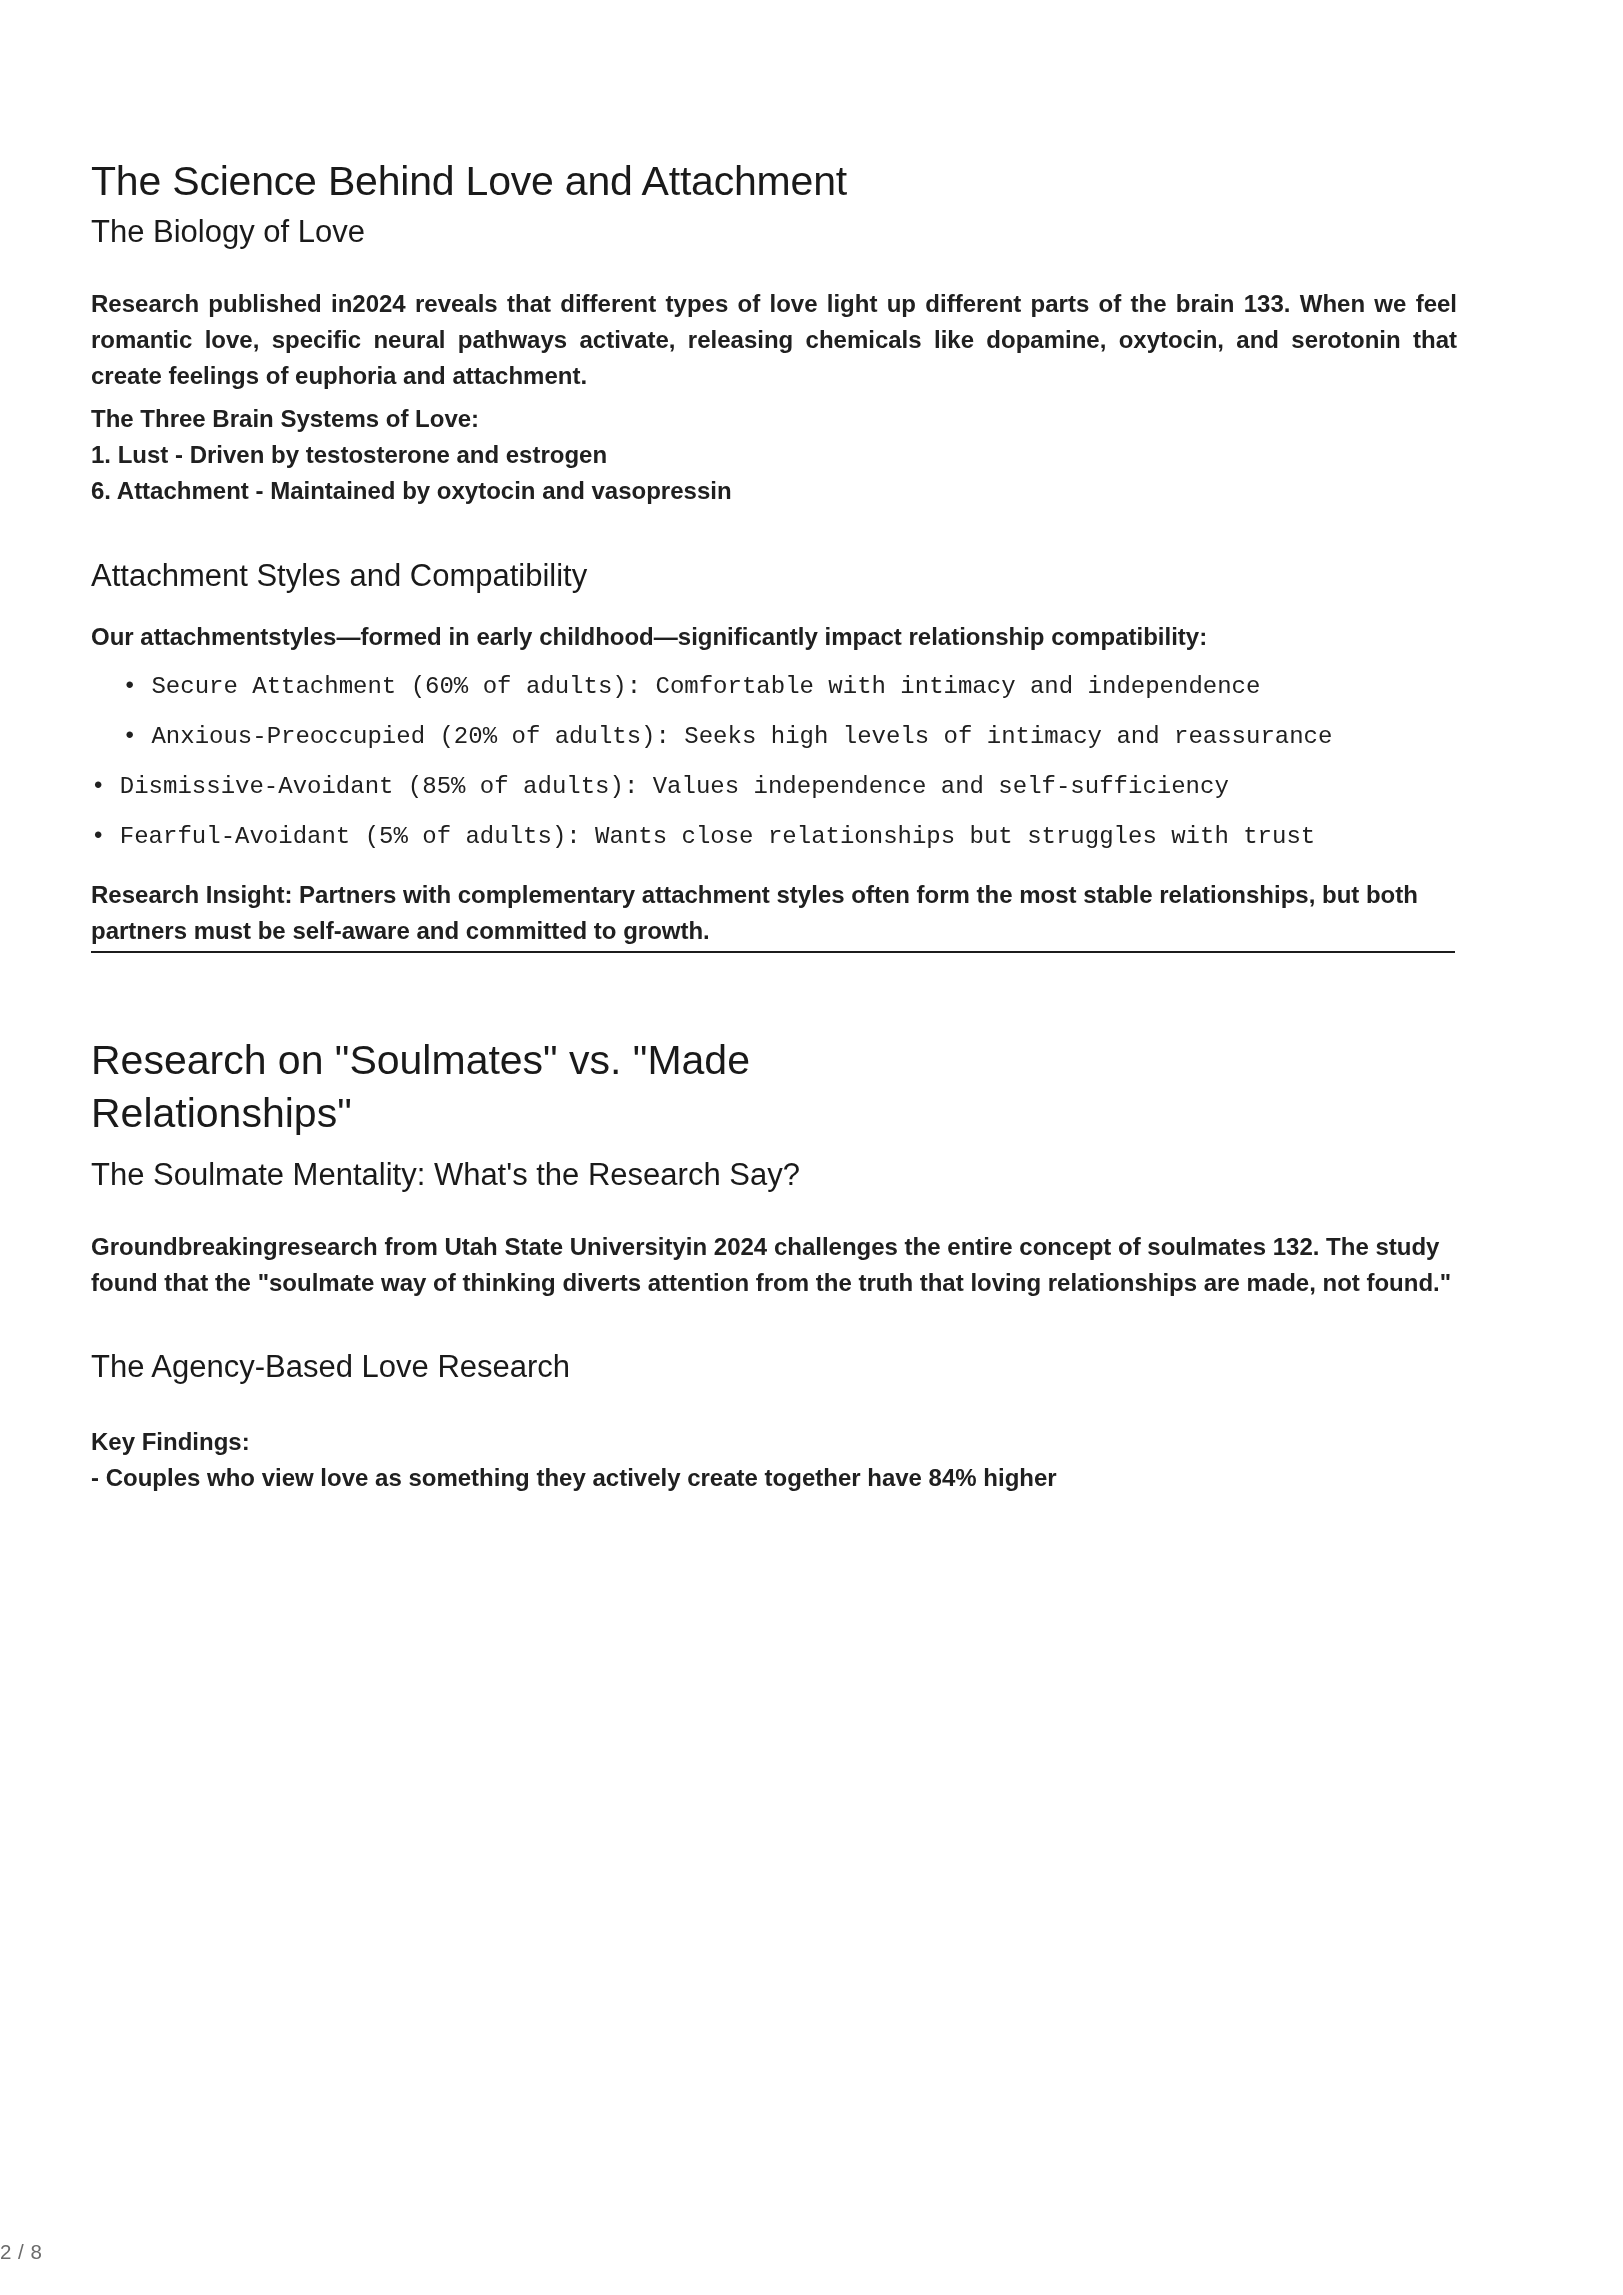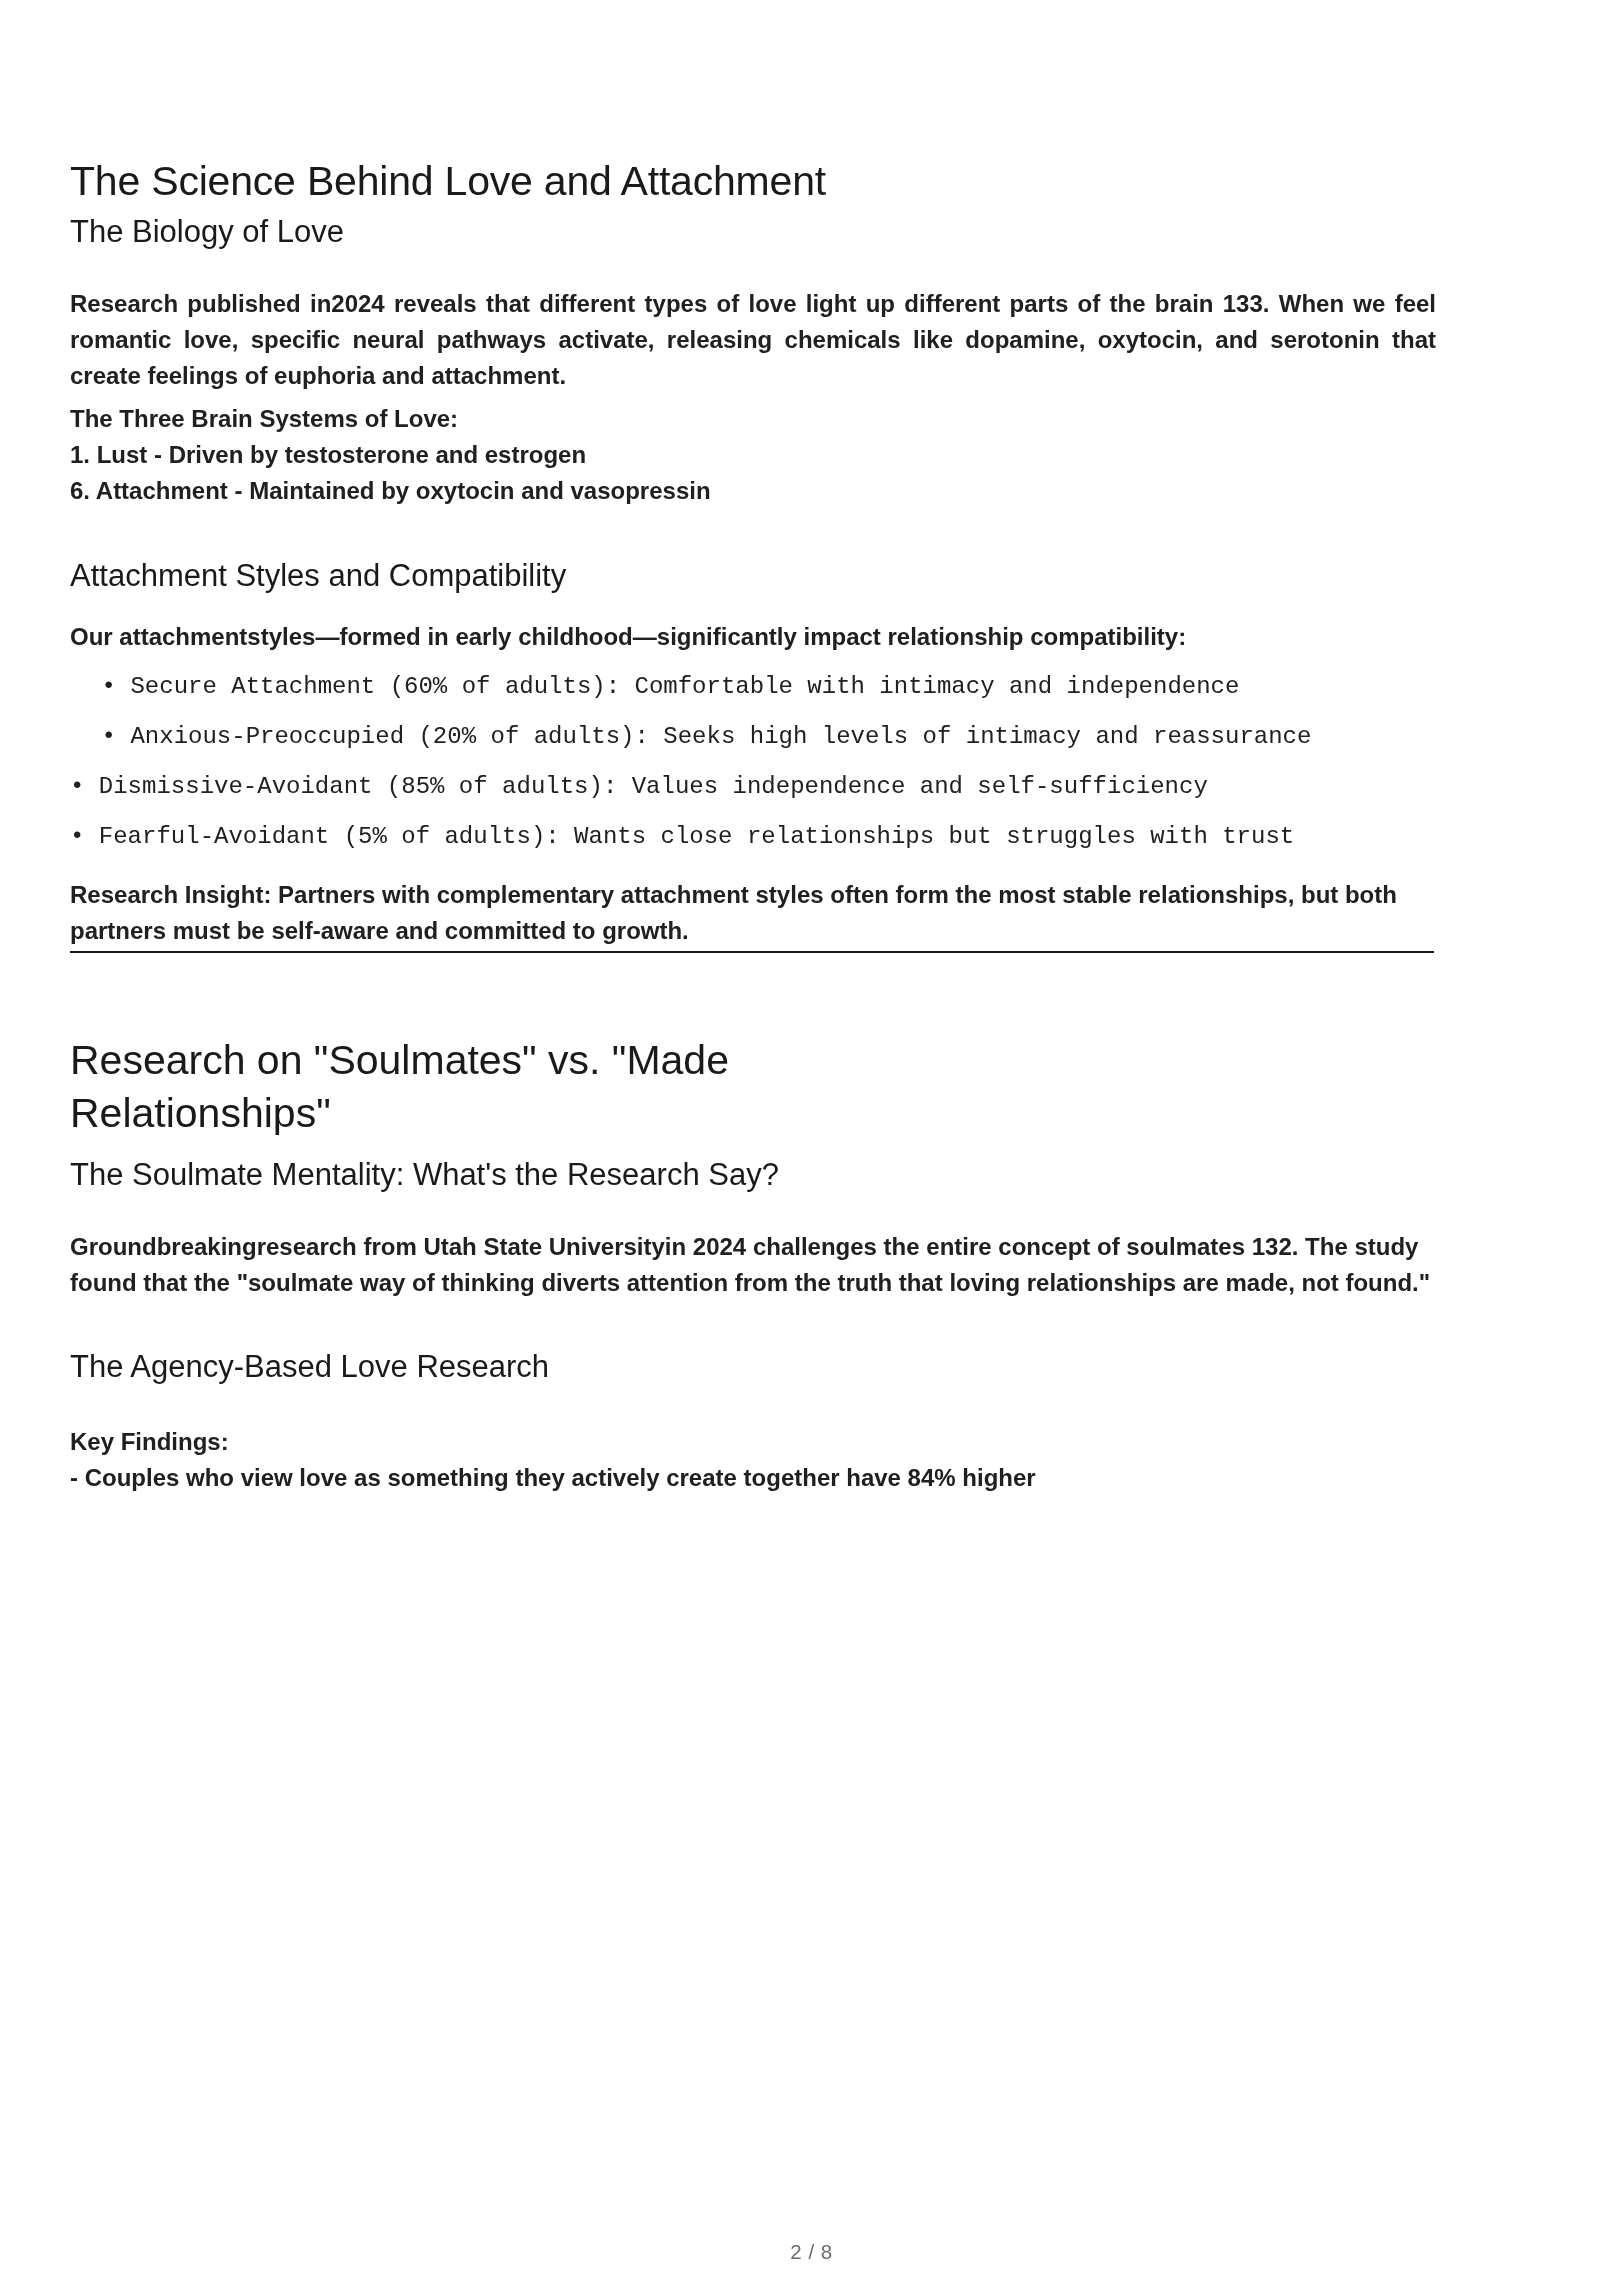--- a/index.html
+++ b/index.html
@@ -14,21 +14,21 @@
     font-family: "Liberation Sans", "DejaVu Sans", sans-serif;
     color: #202020;
     -webkit-font-smoothing: antialiased;
   }
 
   .page {
     position: relative;
     width: 1623px;
     height: 2295px;
     box-sizing: border-box;
-    padding: 157px 127px 0 70px;
+    padding: 157px 127px 0 91px;
     background: #ffffff;
   }
 
   .content {
     width: 1366px;
   }
 
   
   h1.doc-title {
     font-size: 41px;
@@ -120,21 +120,20 @@
     background: #1c1c1c;
     margin-top: 2.2px;
   }
 
   
   .page-footer {
     position: absolute;
     left: 0;
     right: 0;
     bottom: 31px;
-    text-align: center;
     font-size: 20.5px;
     color: #6b6b6b;
     letter-spacing: 0.5px;
   }
 </style>
 </head>
 <body>
 
 <div class="page">
   <div class="content">

